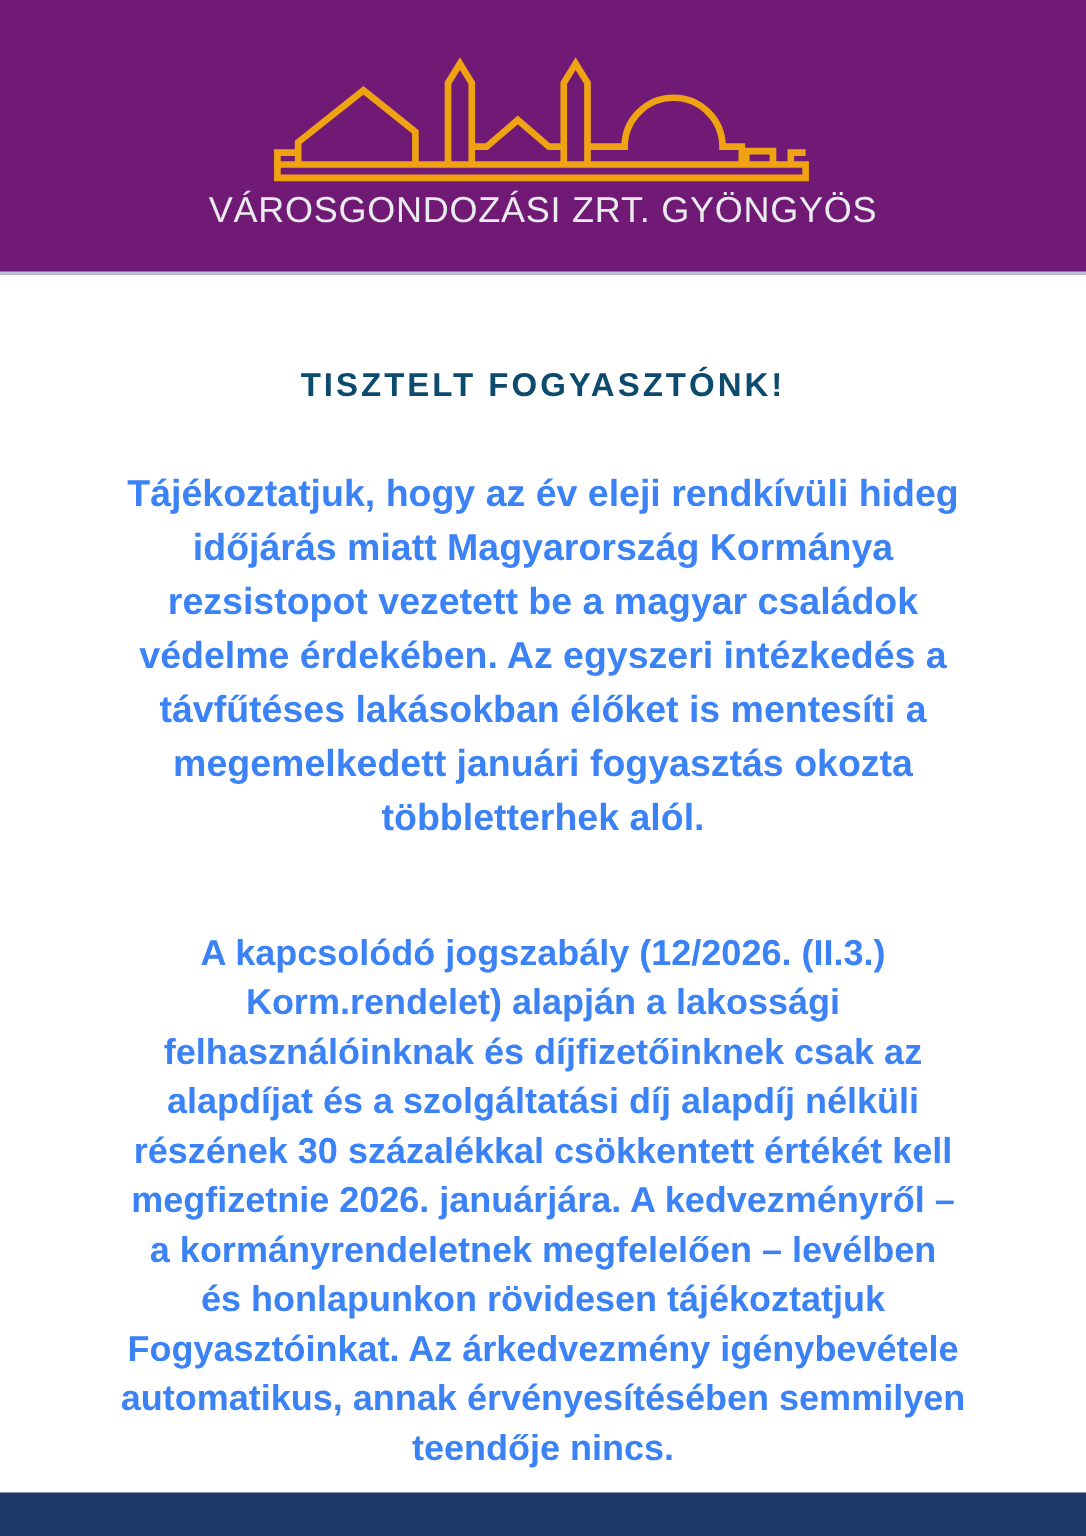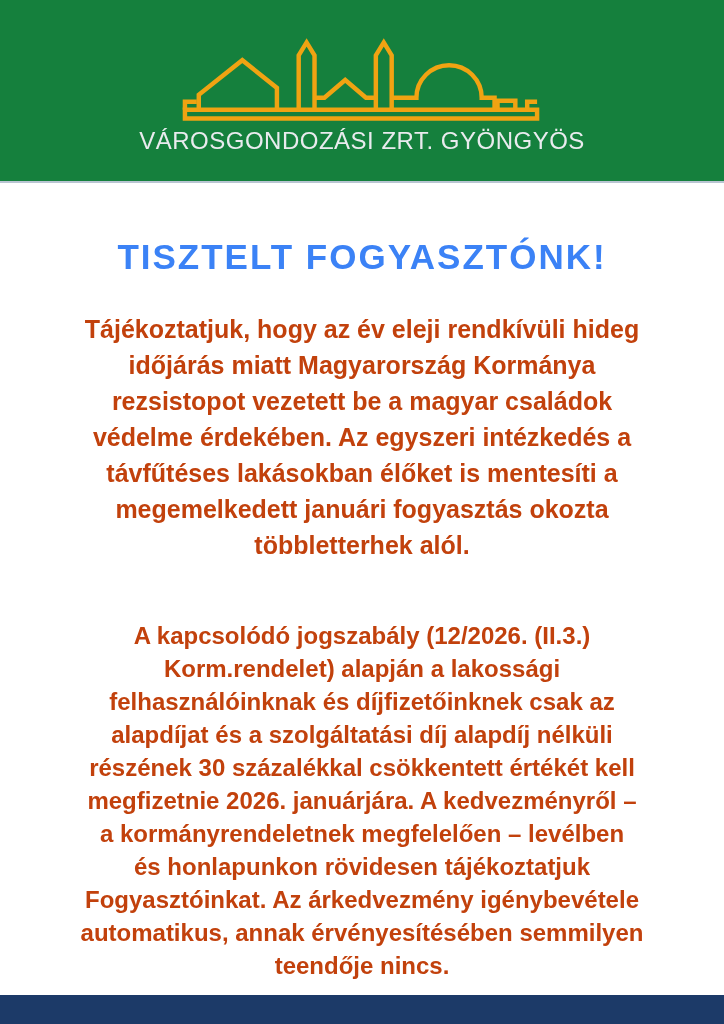--- a/index.html
+++ b/index.html
@@ -12,21 +12,21 @@
     height: 1024px;
     position: relative;
     overflow: hidden;
     font-family: "Liberation Sans", sans-serif;
   }
   .header {
     position: absolute;
     top: 0; left: 0;
     width: 724px;
     height: 181px;
-    background: #15803d;
+    background: #701a75;
     border-bottom: 2px solid #b9c5d2;
     text-align: center;
   }
   .logo-wrap {
     display: inline-block;
     margin-top: 36px;
   }
   .skyline {
     display: block;
     margin: 0 auto;
@@ -42,32 +42,32 @@
   .content {
     position: absolute;
     top: 183px;
     left: 0;
     width: 724px;
     text-align: center;
     color: #204475;
   }
   .title {
     margin: 58px 0 0 0;
-    font-size: 35px;
+    font-size: 22px;
     line-height: 32px;
     font-weight: bold;
     letter-spacing: 2px;
-    color: #3b82f6;
+    color: #0c4a6e;
   }
   .para {
     margin: 0;
     padding: 0 26px;
     font-weight: bold;
     white-space: pre;
-    color: #c2410c;
+    color: #3b82f6;
   }
   .para1 {
     margin-top: 38px;
     font-size: 25px;
     line-height: 36px;
   }
   .para2 {
     margin-top: 56px;
     font-size: 24px;
     line-height: 33px;

